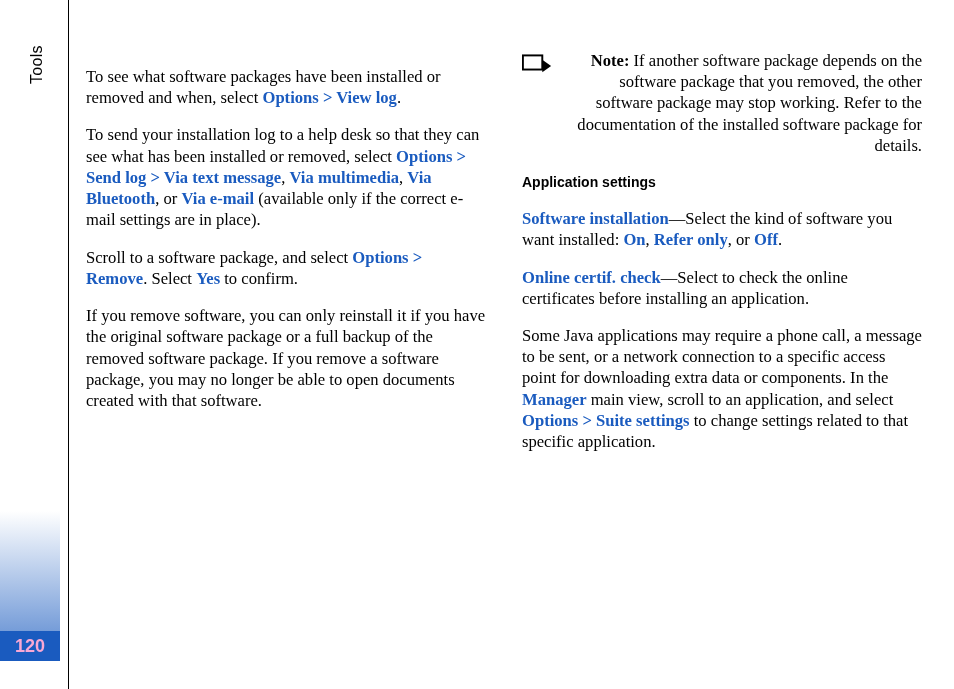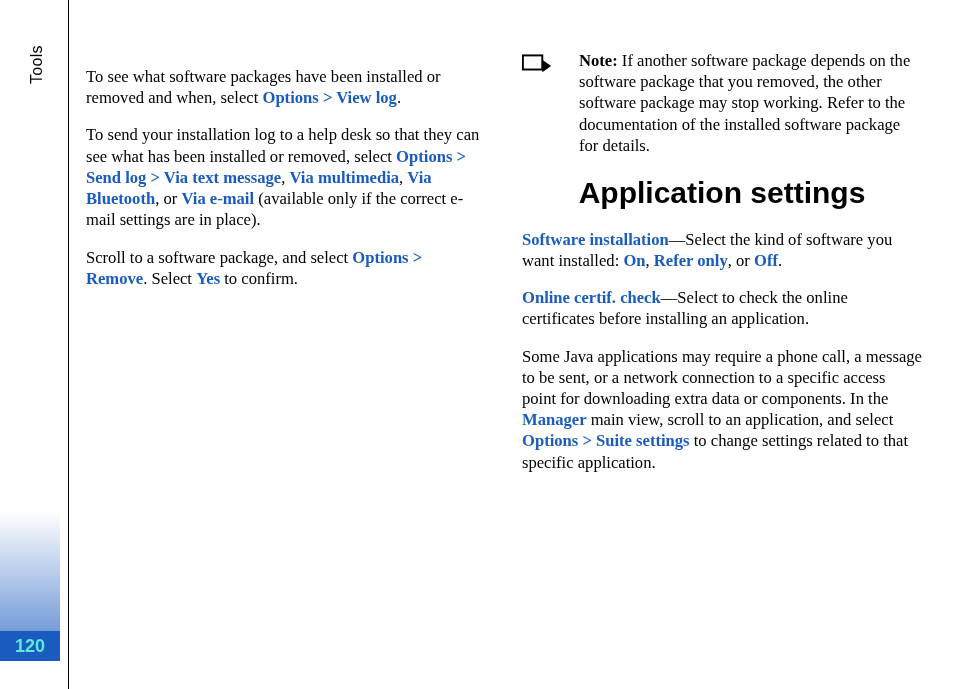--- a/index.html
+++ b/index.html
@@ -37,21 +37,21 @@
     font-weight: 400;
     letter-spacing: 0.3px;
   }
   .page-num-box {
     position: absolute;
     left: 0;
     bottom: 28px;
     width: 60px;
     height: 30px;
     background: #1a5bbf;
-    color: #5eead4;
+    color: #f9a8d4;
     font-family: "Trebuchet MS", Arial, sans-serif;
     font-weight: 700;
     font-size: 18px;
     display: flex;
     align-items: center;
     justify-content: center;
   }
   .page-num-fade {
     position: absolute;
     left: 0;
@@ -72,32 +72,32 @@
     width: 400px;
     font-size: 16.6px;
     line-height: 1.28;
   }
   .col p {
     margin: 16px 0 12px 0;
   }
   h2 {
     font-family: "Trebuchet MS", Arial, sans-serif;
     font-weight: 700;
-    font-size: 30px;
+    font-size: 14px;
     margin: 18px 0 6px 0;
-    text-align: center;
   }
   .link {
     color: #1a5bbf;
     font-weight: 700;
   }
   .note-block {
     display: flex;
-    gap: 27px;
+    gap: 14px;
     margin-bottom: 14px;
+    text-align: right;
   }
   .note-icon {
     flex: 0 0 auto;
     width: 30px;
     height: 24px;
     margin-top: 4px;
   }
   .note-text {
     flex: 1;
   }
@@ -122,20 +122,21 @@
       </p>
       <p>
         <span>To send your installation log to a help desk so that they can see what has been installed or removed, select </span><span class="link">Options &gt; Send log &gt; Via text message</span><span>, </span><span class="link">Via multimedia</span><span>, </span><span class="link">Via Bluetooth</span><span>, or </span><span class="link">Via e-mail</span><span> (available only if the correct e-mail settings are in place).</span>
       </p>
 
 
       <p>
         <span>Scroll to a software package, and select </span><span class="link">Options &gt; Remove</span><span>. Select </span><span class="link">Yes</span><span> to confirm.</span>
       </p>
 
+      <p>If you remove software, you can only reinstall it if you have the original software package or a full backup of the removed software package. If you remove a software package, you may no longer be able to open documents created with that software.</p>
     </div>
 
     <div class="col">
 
       <div class="note-block">
         <div class="note-icon">
           <svg viewBox="0 0 34 26" width="30" height="24">
             <rect x="1" y="1" width="22" height="16" fill="none" stroke="#000" stroke-width="2.2"></rect>
             <polygon points="23,6 33,13 23,20" fill="#000"></polygon>
           </svg>

